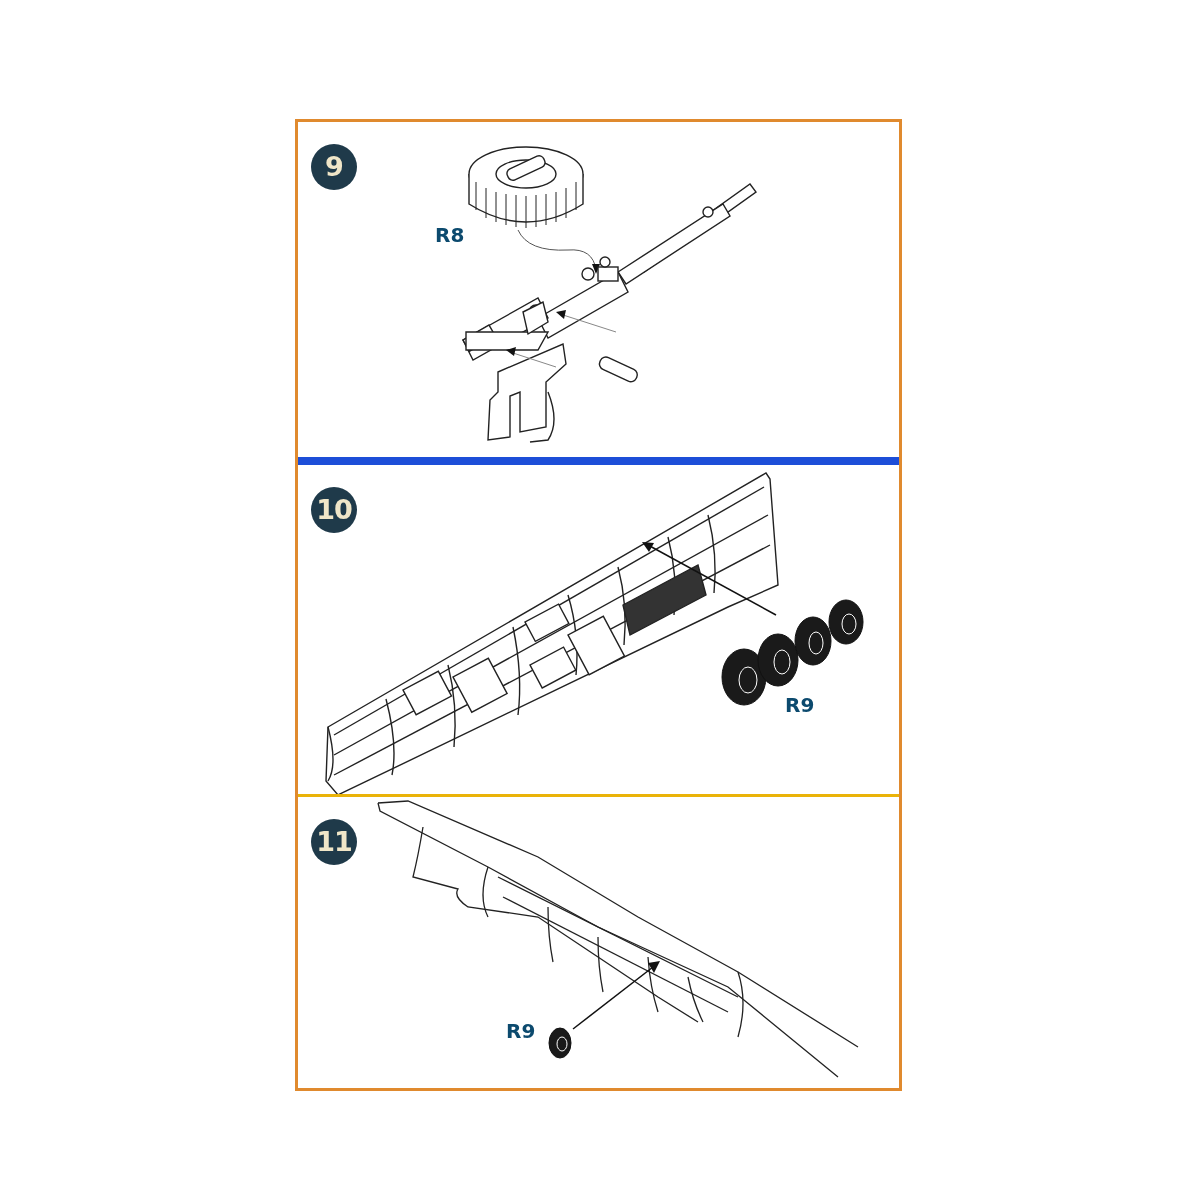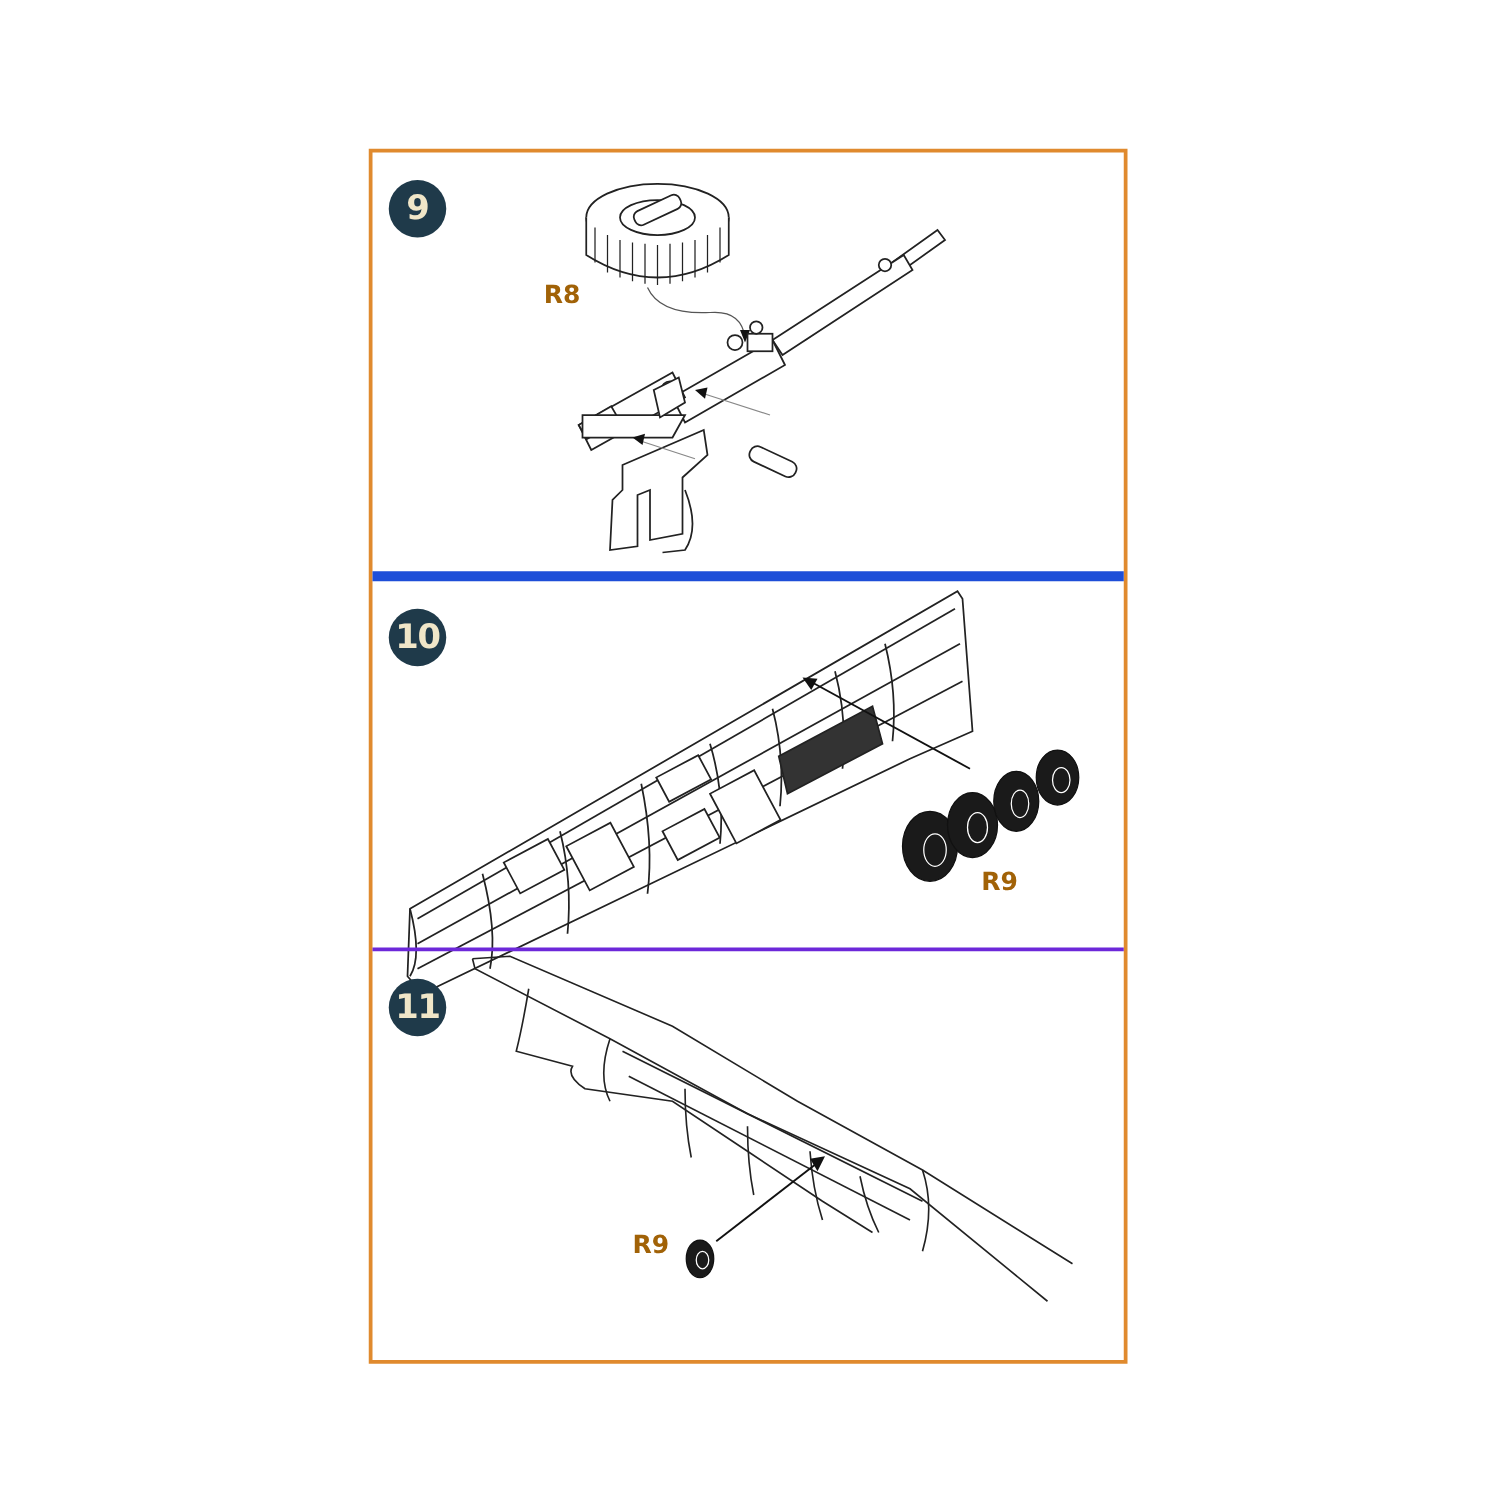--- a/index.html
+++ b/index.html
@@ -1,23 +1,23 @@
 <!DOCTYPE html>
 <html><head>
 <meta charset="utf-8">
 <style>
   html, body { margin: 0; padding: 0; background: #ffffff; }
   body { width: 1200px; height: 1200px; position: relative; overflow: hidden; font-family: "DejaVu Sans", sans-serif; }
   .frame { position: absolute; left: 295px; top: 119px; width: 601px; height: 966px; border: 3px solid #E08A2E; box-sizing: content-box; }
   .step { position: absolute; left: 0; width: 601px; box-sizing: border-box; }
   .step.s9 { top: 0; height: 332px; }
   .step.s10 { top: 335px; height: 334px; border-top: 8px solid #1d4ed8; }
-  .step.s11 { top: 636px; height: 244px; border-top: 3px solid #6d28d9; }
+  .step.s11 { top: 672px; height: 244px; border-top: 3px solid #eab308; }
   .badge { position: absolute; left: 13px; top: 22px; width: 46px; height: 46px; border-radius: 50%; background: #1F3A4A; color: #F0E6C8; font-weight: bold; font-size: 27px; line-height: 46px; text-align: center; font-family: "DejaVu Sans", sans-serif; letter-spacing: -1px; }
-  .label { position: absolute; font-family: "DejaVu Sans", sans-serif; font-weight: bold; font-size: 20px; color: #a16207; }
+  .label { position: absolute; font-family: "DejaVu Sans", sans-serif; font-weight: bold; font-size: 20px; color: #0c4a6e; }
   svg { position: absolute; left: 0; top: 0; }
 </style>
 </head>
 <body>
 
 <div class="frame">
 
   <div class="step s9">
     <div class="badge">9</div>
     <div class="label" style="left:137px; top:101px;">R8</div>

